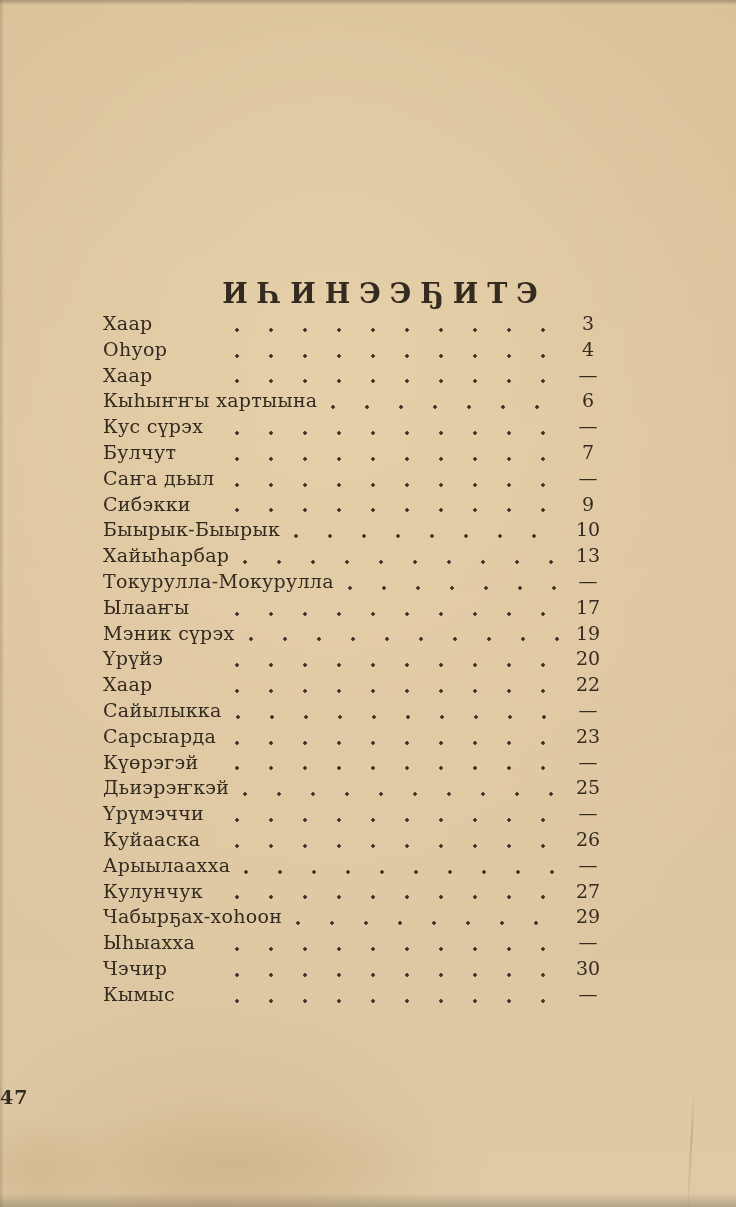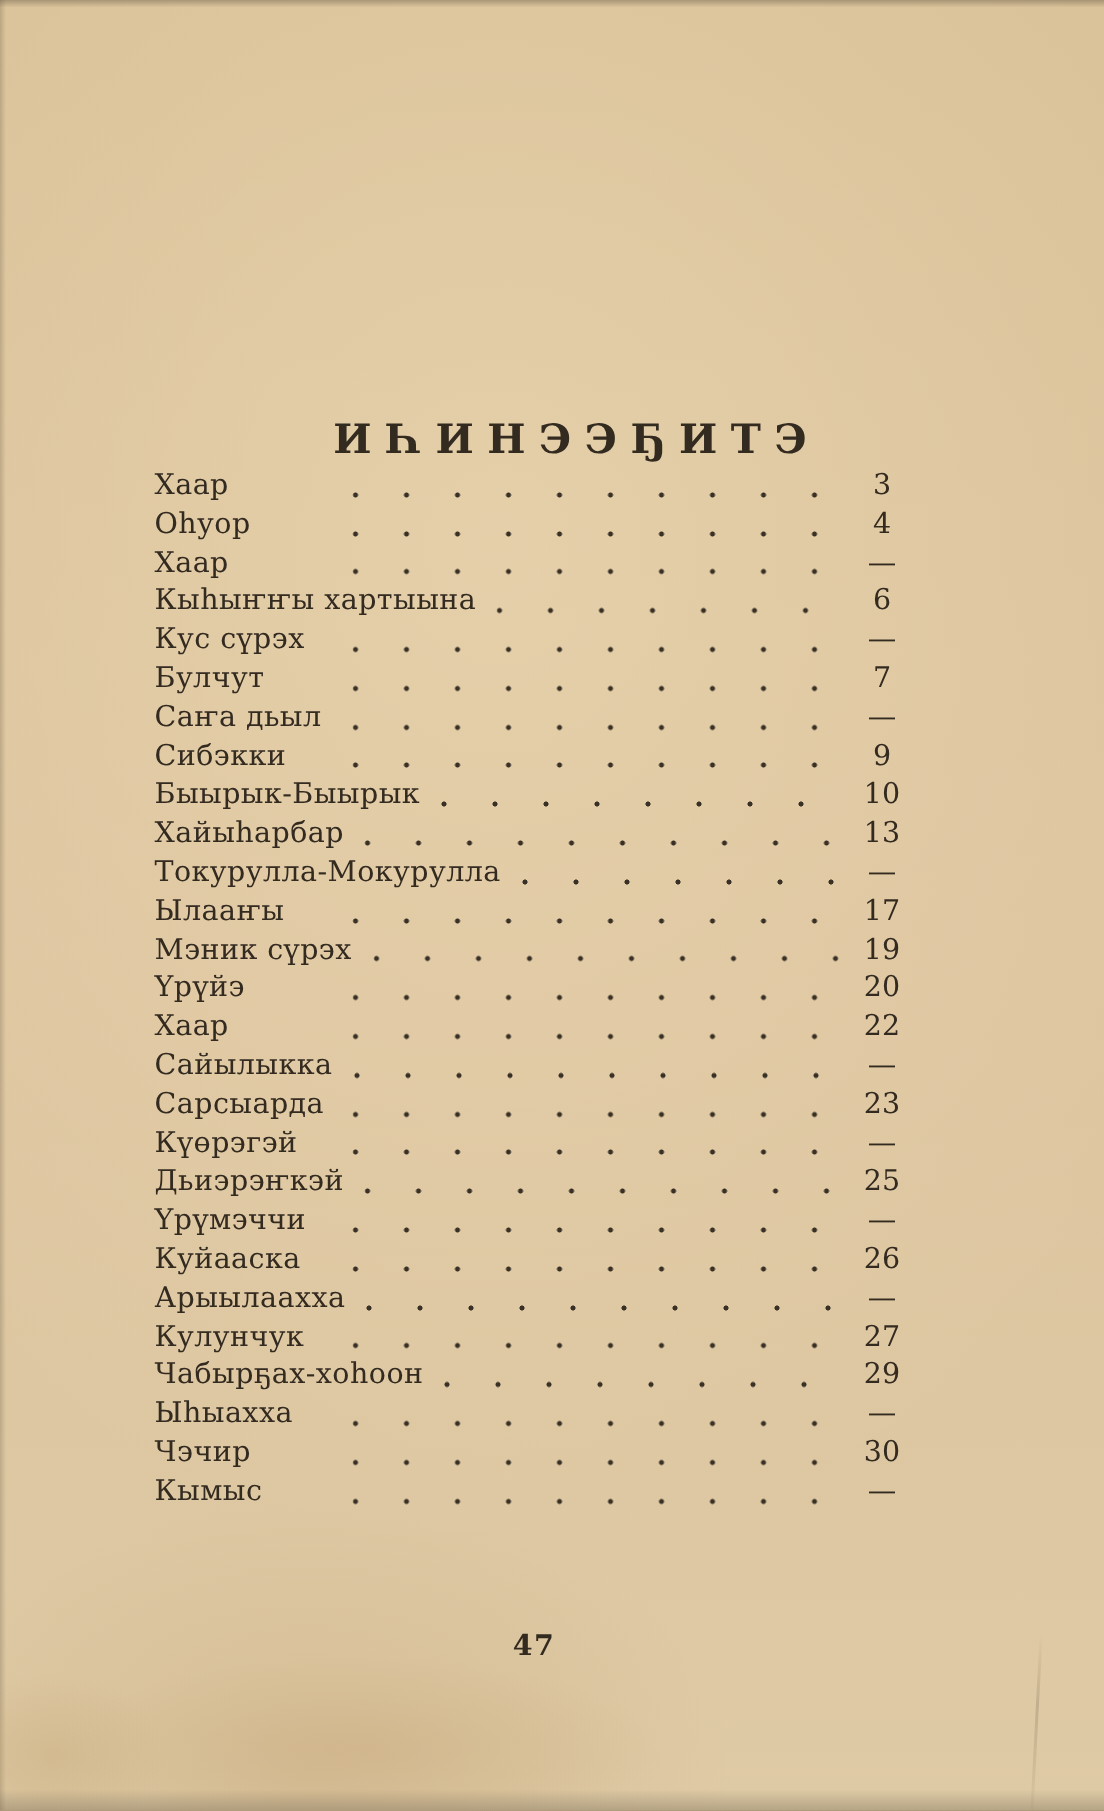--- a/index.html
+++ b/index.html
@@ -68,21 +68,20 @@
     background-image: radial-gradient(circle at 2px 2px, #3a3126 1.5px, rgba(58,49,38,0) 1.9px);
     background-size: 34px 4px;
     background-repeat: repeat-x;
     background-position: left 0 bottom 5px;
   }
   .entry-page {
     flex: 0 0 34px; text-align: center; white-space: nowrap;
   }
   .folio {
     position: absolute; top: 1086px; left: 0; width: 712px;
-    text-align: center;
     font-size: 19px; font-weight: bold; letter-spacing: 1px;
   }
 </style>
 </head>
 <body>
 
 <div class="page">
   <div class="edge-top"></div>
   <div class="edge-left"></div>
   <div class="stain-1"></div>

